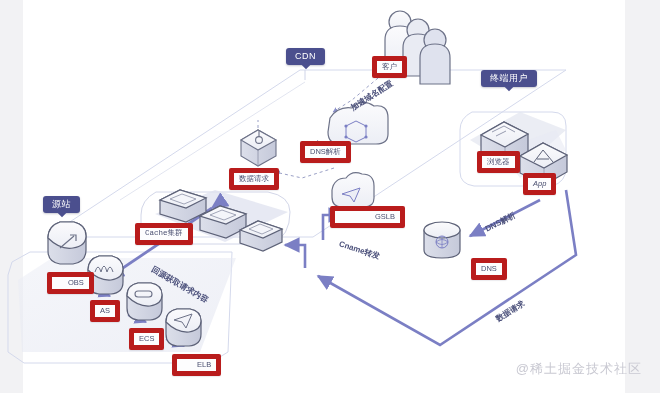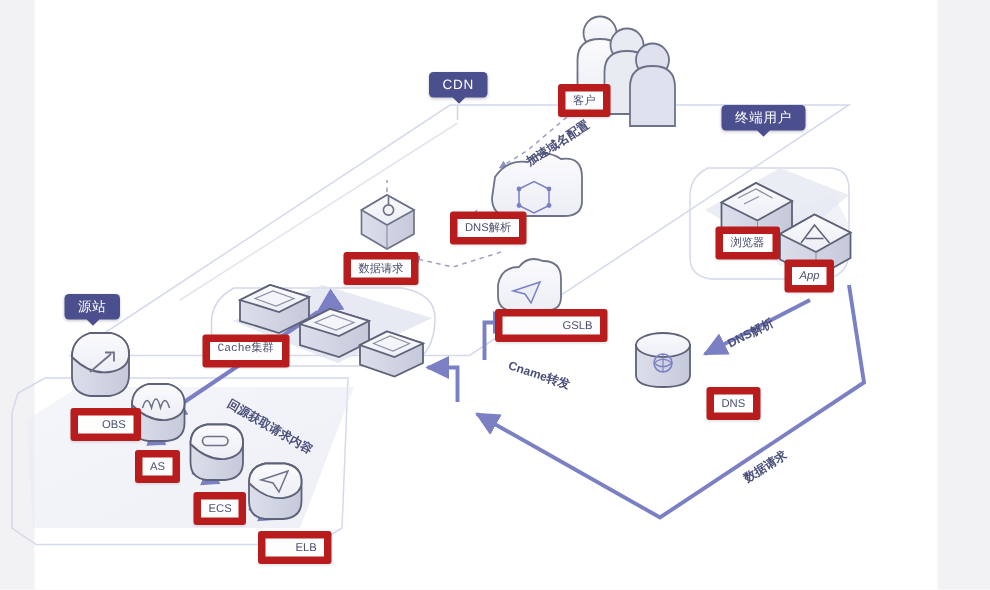--- a/index.html
+++ b/index.html
@@ -275,13 +275,14 @@
   <div class="nlabel" style="left:90px;top:300px;text-align:center;">AS</div>
   <div class="nlabel" style="left:129px;top:328px;">ECS</div>
   <div class="nlabel" style="left:172px;top:354px;padding-left:20px;">ELB</div>
 
   <div class="flab" style="left:352px;top:105px;transform:rotate(-33deg);">加速域名配置</div>
   <div class="flab" style="left:486px;top:226px;transform:rotate(-27deg);">DNS解析</div>
   <div class="flab" style="left:339px;top:240px;transform:rotate(18deg);">Cname转发</div>
   <div class="flab" style="left:497px;top:316px;transform:rotate(-32deg);">数据请求</div>
   <div class="flab" style="left:152px;top:265px;transform:rotate(30deg);">回源获取请求内容</div>
 
+  <div class="watermark">@稀土掘金技术社区</div>
 </div>
 
 </body></html>

